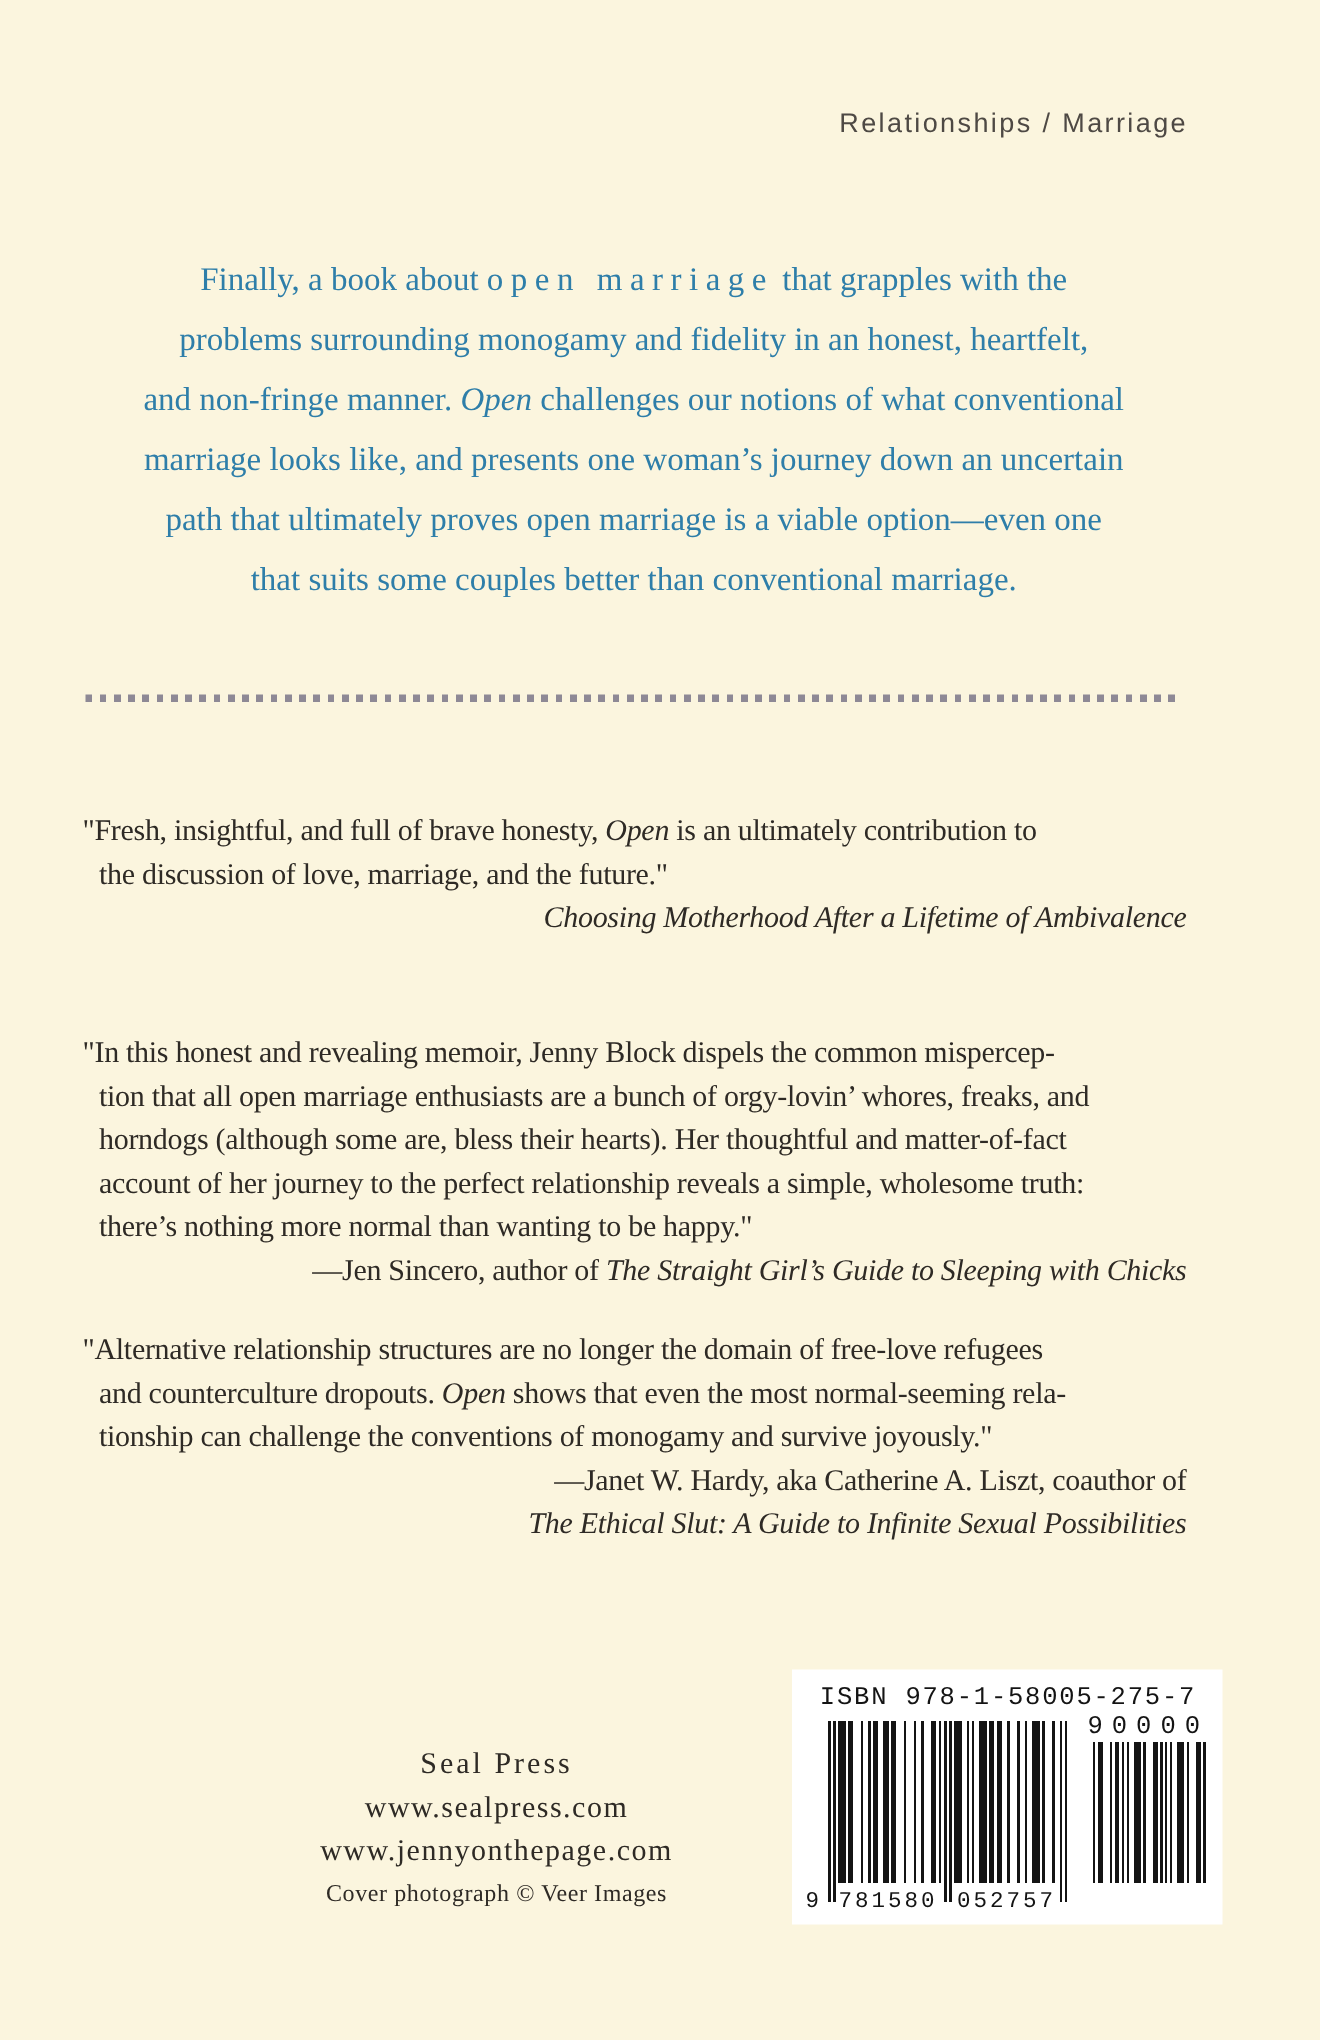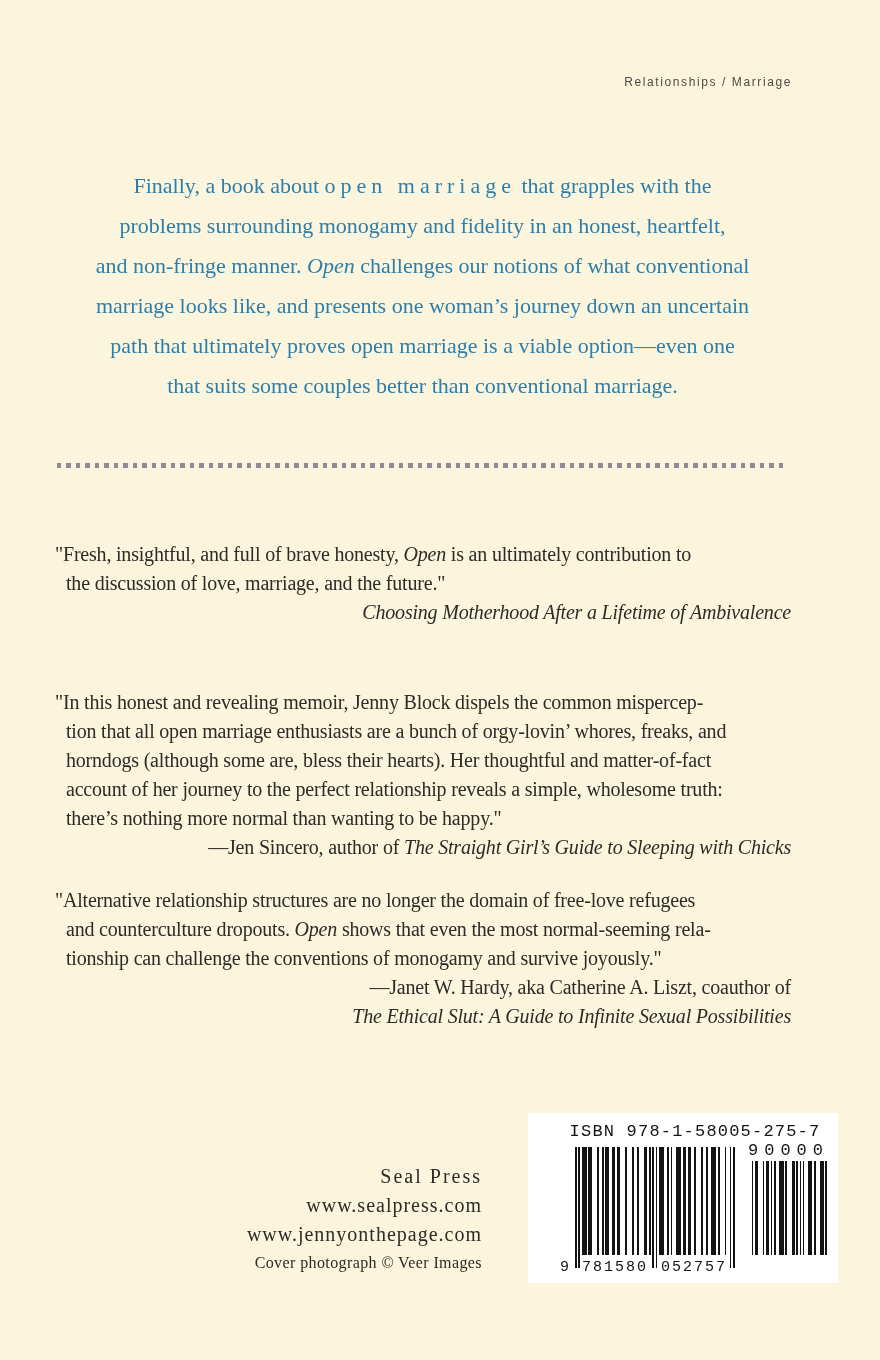--- a/index.html
+++ b/index.html
@@ -1,44 +1,44 @@
 <!DOCTYPE html>
 <html><head>
 <meta charset="utf-8">
 <style>
   html,body{margin:0;padding:0;background:#FBF5DE;}
   .page{position:relative;width:880px;height:1360px;background:#FBF5DE;overflow:hidden;
         font-family:"Liberation Serif",serif;color:#2E2A25;}
 
   .category{position:absolute;top:70px;right:88px;
-            font-family:"Liberation Sans",sans-serif;font-size:12px;line-height:24px;
+            font-family:"Liberation Sans",sans-serif;font-size:18px;line-height:24px;
             letter-spacing:1.6px;color:#4E4944;}
 
   .blurb{position:absolute;top:166px;left:55px;width:735px;text-align:center;
          font-size:22px;line-height:40px;color:#2E7EA9;}
   .blurb .b{font-weight:400;letter-spacing:5px;}
   .i{font-style:italic;}
 
   .divider{position:absolute;top:463px;left:57px;width:727px;height:5px;
            background-image:repeating-linear-gradient(90deg,#8E8995 0 4.5px,rgba(0,0,0,0) 4.5px 9.5px);}
 
   .quote{position:absolute;left:55px;width:736px;font-size:20px;line-height:29px;
          letter-spacing:-0.2px;color:#2E2A25;}
   .q1{top:540px;}
   .q2{top:688px;}
   .q3{top:886px;}
   .quote .line.cont{padding-left:11px;}
   .quote .line.attr{text-align:right;}
 
-  .publisher{position:absolute;top:1162px;left:180px;width:302px;text-align:right;color:#2E2A25;}
+  .publisher{position:absolute;top:1162px;left:180px;width:302px;text-align:center;color:#2E2A25;}
   .pub-name{font-size:20px;line-height:29px;letter-spacing:2px;}
   .pub-url{font-size:20px;line-height:29px;letter-spacing:1px;}
   .pub-credit{font-size:16px;line-height:26px;letter-spacing:0.4px;margin-top:1px;}
 
-  .barcode-box{position:absolute;left:528px;top:1113px;width:287px;height:170px;background:#FFFFFF;padding-left:23px;}
+  .barcode-box{position:absolute;left:528px;top:1113px;width:287px;height:170px;background:#FFFFFF;}
   .barcode-box svg{display:block;}
   .bc-isbn{font-family:"Liberation Mono",monospace;font-size:17px;letter-spacing:1.2px;fill:#141414;}
   .bc-price{font-family:"Liberation Mono",monospace;font-size:17px;letter-spacing:6px;fill:#141414;}
   .bc-digit{font-family:"Liberation Mono",monospace;font-size:15px;letter-spacing:2px;fill:#141414;}
 </style>
 </head>
 <body>
 
 <div class="page">
 

